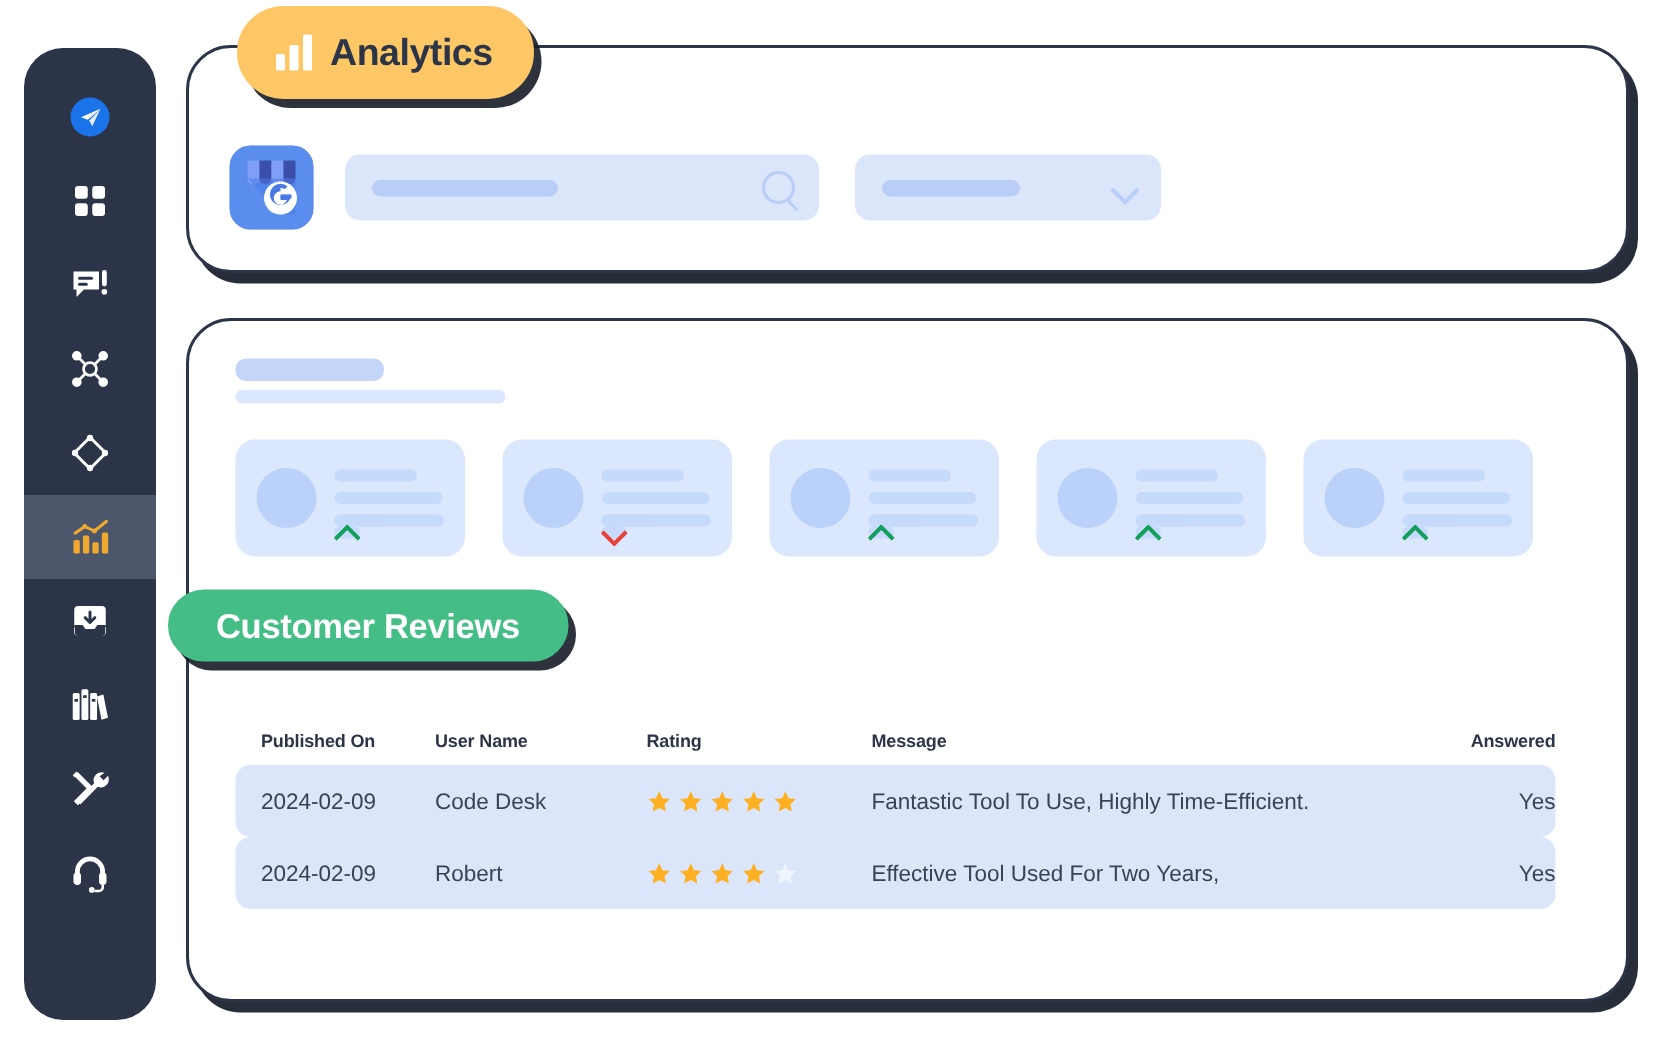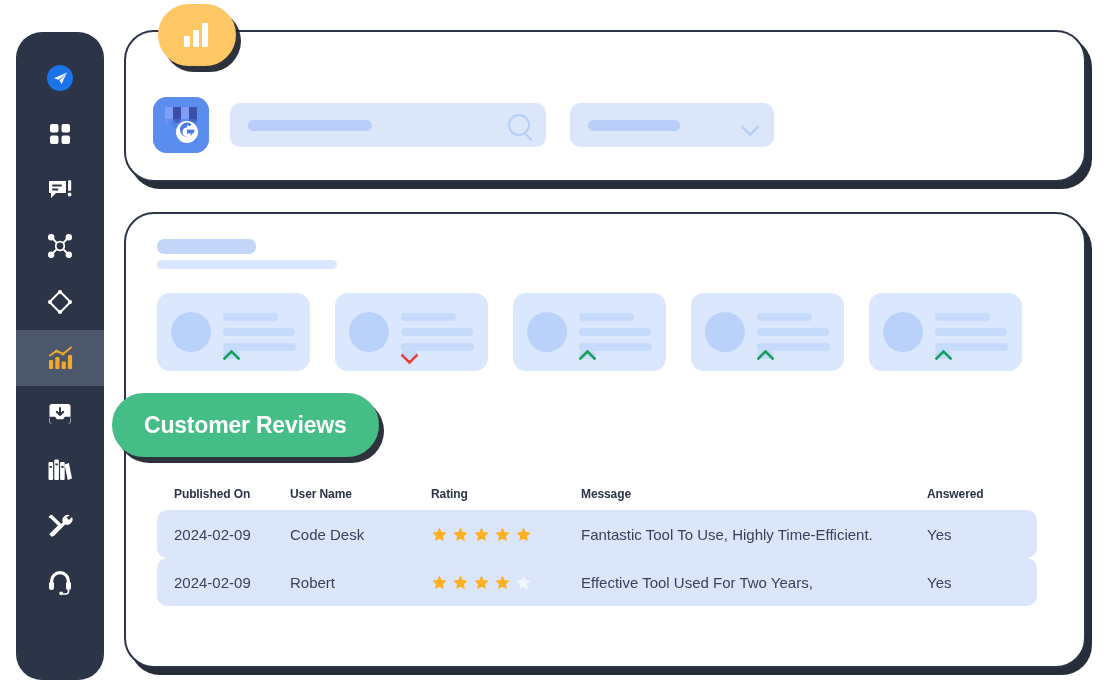--- a/index.html
+++ b/index.html
@@ -54,21 +54,21 @@
     height: 62px; padding: 0 26px 0 24px;
     background: #fdc濃;
     background: #fdc765;
     border: 2px solid #fdc765;
   }
   .pill-analytics .pill-label {
     font-size: 25px; font-weight: bold; color: #2b3547; letter-spacing: -0.3px;
   }
   .pill-reviews {
     left: 112px; top: 393px;
-    height: 64px; padding: 0 30px;
+    height: 48px; padding: 0 30px;
     background: #45bd87;
     border: 2px solid #45bd87;
     box-shadow: 5px 6px 0 rgba(22,28,40,0.9);
     align-items: center; justify-content: center;
   }
   .pill-reviews .pill-label {
     font-size: 23px; font-weight: bold; color: #ffffff; letter-spacing: -0.2px;
   }
   .bar-icon { display: flex; align-items: flex-end; gap: 3px; height: 24px; }
   .bar-icon i { display: block; width: 6px; background: #ffffff; border-radius: 1px; }
@@ -155,21 +155,21 @@
     font-size: 12px; font-weight: bold; color: #2b3547; letter-spacing: -0.1px;
   }
   .tbl-row {
     height: 48px; background: #dce6fb; border-radius: 10px; 
   }
   .tbl-row div { font-size: 15px; color: #3a4355; }
   .c-date { width: 133px; padding-left: 17px; }
   .c-user { width: 141px; }
   .c-rate { width: 150px; }
   .c-msg  { flex: 1; }
-  .c-ans  { width: 110px; text-align: left; }
+  .c-ans  { width: 110px; text-align: right; }
   .stars { display: flex; gap: 4px; }
   .star { width: 17px; height: 17px; display: block; }
   .star svg { display: block; width: 100%; height: 100%; }
 </style>
 </head>
 <body>
 
 <div class="stage">
 
   <nav class="sidebar">
@@ -470,19 +470,20 @@
       <div class="c-ans">Yes</div>
     </div>
   </div>
 
   <div class="pill pill-analytics">
     <span class="bar-icon">
         <i></i>
         <i></i>
         <i></i>
       </span>
+    <span class="pill-label">Analytics</span>
   </div>
 
   <div class="pill pill-reviews">
     <span class="pill-label">Customer Reviews</span>
   </div>
 
 </div>
 
 </body></html>

